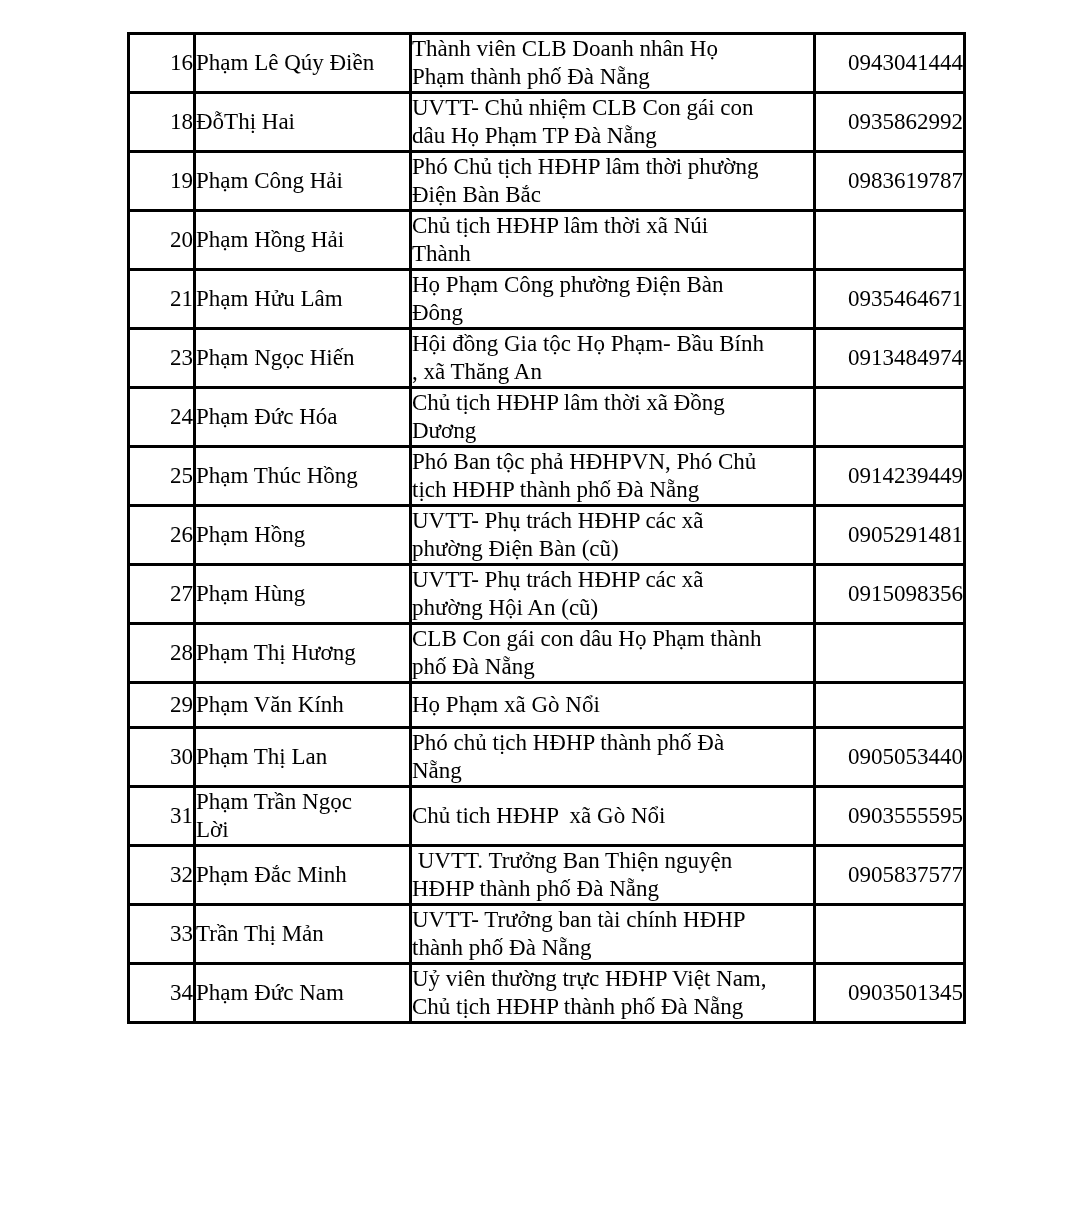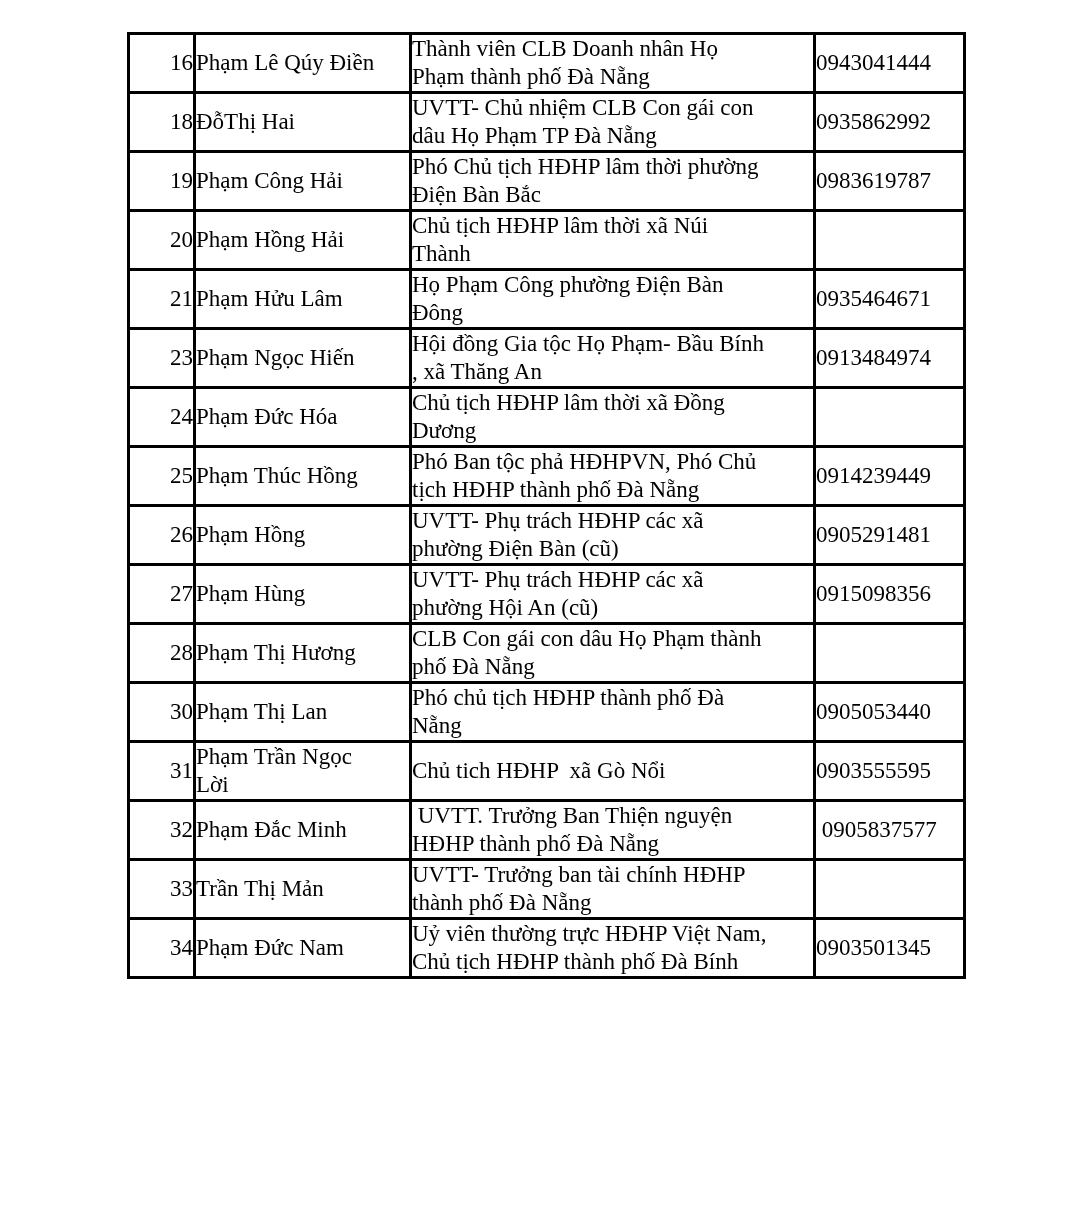--- a/index.html
+++ b/index.html
@@ -46,21 +46,21 @@
     padding-left: 10px;
     padding-right: 4px;
     white-space: pre-wrap;
   }
   td.col-role {
     padding-left: 9px;
     padding-right: 4px;
     white-space: pre-wrap;
   }
   td.col-phone {
-    text-align: left;
+    text-align: right;
     white-space: pre-wrap;
   }
 </style>
 </head>
 <body>
 
 <div class="doc-page">
   <table class="contact-table">
     <colgroup>
       <col style="width:66px">
@@ -140,20 +140,26 @@
     <td class="col-phone">0915098356</td>
   </tr>
         <tr>
     <td class="col-no">28</td>
     <td class="col-name">Phạm Thị Hương</td>
     <td class="col-role">CLB Con gái con dâu Họ Phạm thành
 phố Đà Nẵng</td>
     <td class="col-phone"></td>
   </tr>
         <tr>
+    <td class="col-no">29</td>
+    <td class="col-name">Phạm Văn Kính</td>
+    <td class="col-role">Họ Phạm xã Gò Nổi</td>
+    <td class="col-phone"></td>
+  </tr>
+        <tr>
     <td class="col-no">30</td>
     <td class="col-name">Phạm Thị Lan</td>
     <td class="col-role">Phó chủ tịch HĐHP thành phố Đà
 Nẵng</td>
     <td class="col-phone">0905053440</td>
   </tr>
         <tr>
     <td class="col-no">31</td>
     <td class="col-name">Phạm Trần Ngọc
 Lời</td>
@@ -171,18 +177,18 @@
     <td class="col-no">33</td>
     <td class="col-name">Trần Thị Mản</td>
     <td class="col-role">UVTT- Trưởng ban tài chính HĐHP
 thành phố Đà Nẵng</td>
     <td class="col-phone"></td>
   </tr>
         <tr>
     <td class="col-no">34</td>
     <td class="col-name">Phạm Đức Nam</td>
     <td class="col-role">Uỷ viên thường trực HĐHP Việt Nam,
-Chủ tịch HĐHP thành phố Đà Bính</td>
+Chủ tịch HĐHP thành phố Đà Nẵng</td>
     <td class="col-phone">0903501345</td>
   </tr>
       </tbody>
   </table>
 </div>
 
 </body></html>

